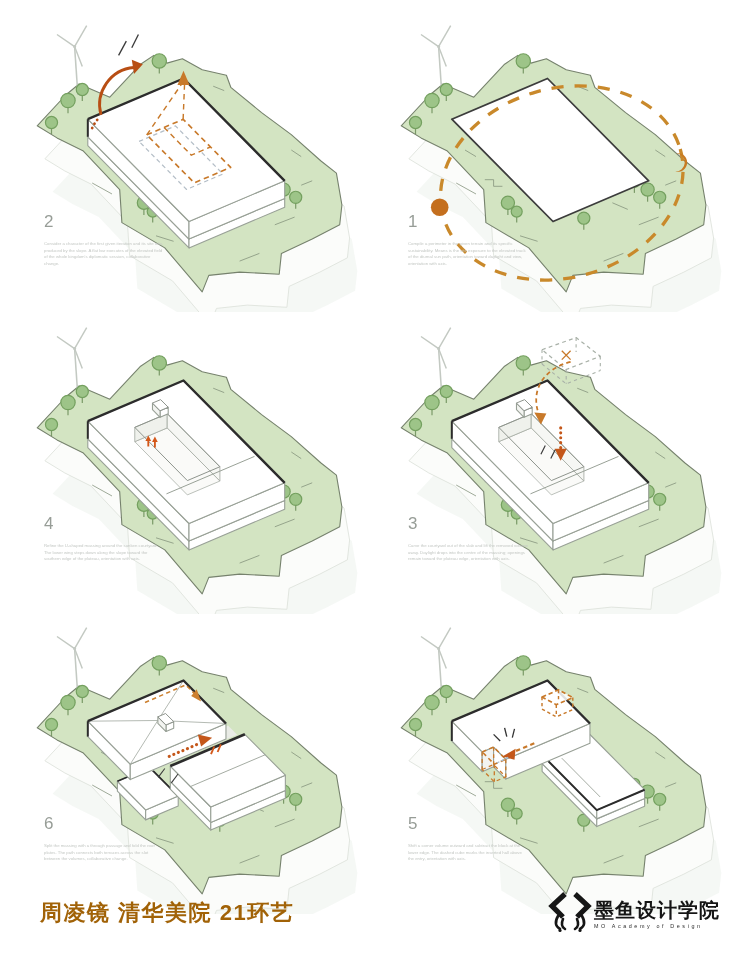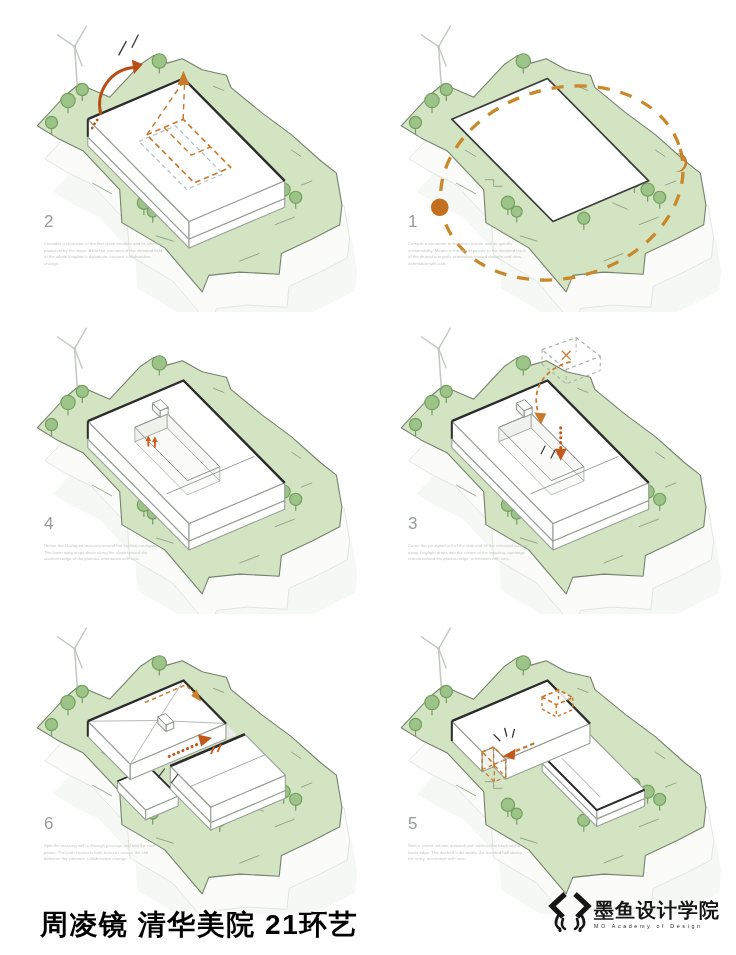--- a/index.html
+++ b/index.html
@@ -4,22 +4,22 @@
 <style>
   html,body{margin:0;padding:0;background:#ffffff;}
   #canvas{position:relative;width:736px;height:955px;background:#ffffff;overflow:hidden;
           font-family:"Liberation Sans",sans-serif;}
   .panel{position:absolute;width:340px;height:296px;}
   .panel svg{position:absolute;left:0;top:0;}
   .panel-label{position:absolute;left:26px;top:196px;width:120px;}
   .panel-number{font-size:17px;font-weight:400;color:#979d97;letter-spacing:1px;}
   .panel-caption{margin-top:9px;font-size:4.3px;line-height:1.55;color:#c3c7c3;}
   .footer{position:absolute;left:0;top:890px;width:736px;height:60px;}
-  .footer-title{position:absolute;left:40px;top:16px;font-size:28px;font-weight:700;
-                color:#000000;letter-spacing:1.5px;}
+  .footer-title{position:absolute;left:40px;top:8px;font-size:22px;font-weight:700;
+                color:#a16207;letter-spacing:1.5px;}
   .logo{position:absolute;left:546px;top:0;display:flex;align-items:center;}
   .logo-icon{width:48px;height:48px;}
   .logo-textcol{margin-left:0;}
   .logo-cn{font-size:20px;font-weight:700;color:#151515;letter-spacing:1px;line-height:1.1;}
   .logo-en{margin-top:2px;font-size:5.4px;letter-spacing:2.6px;color:#2c2c2c;}
 </style>
 </head>
 <body>
 
 <div id="canvas">

